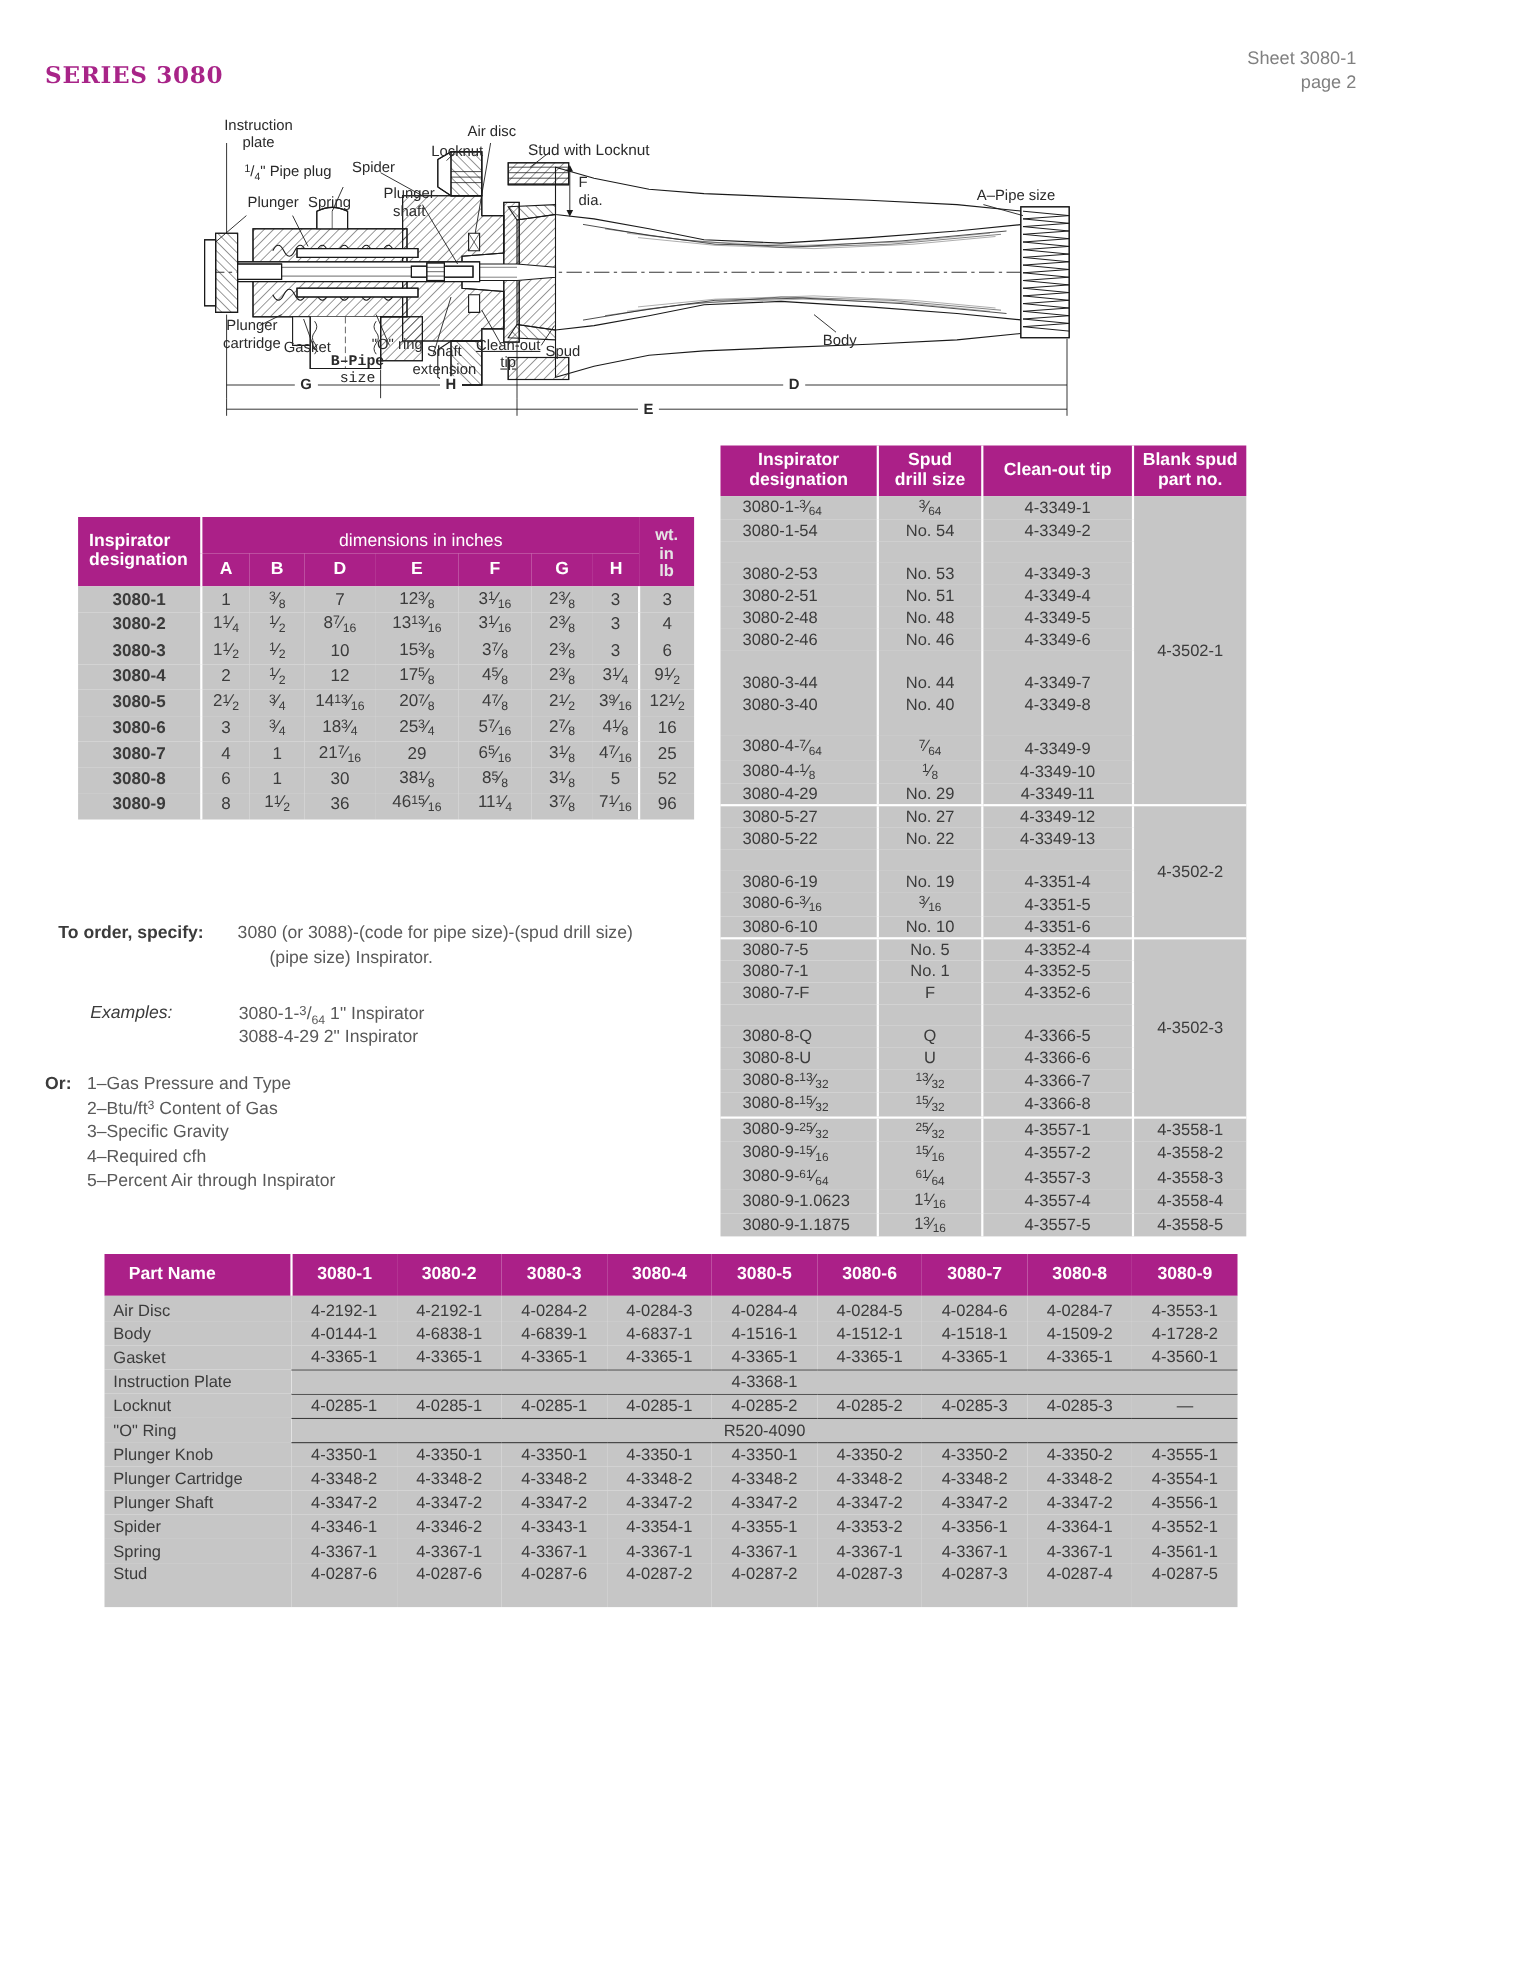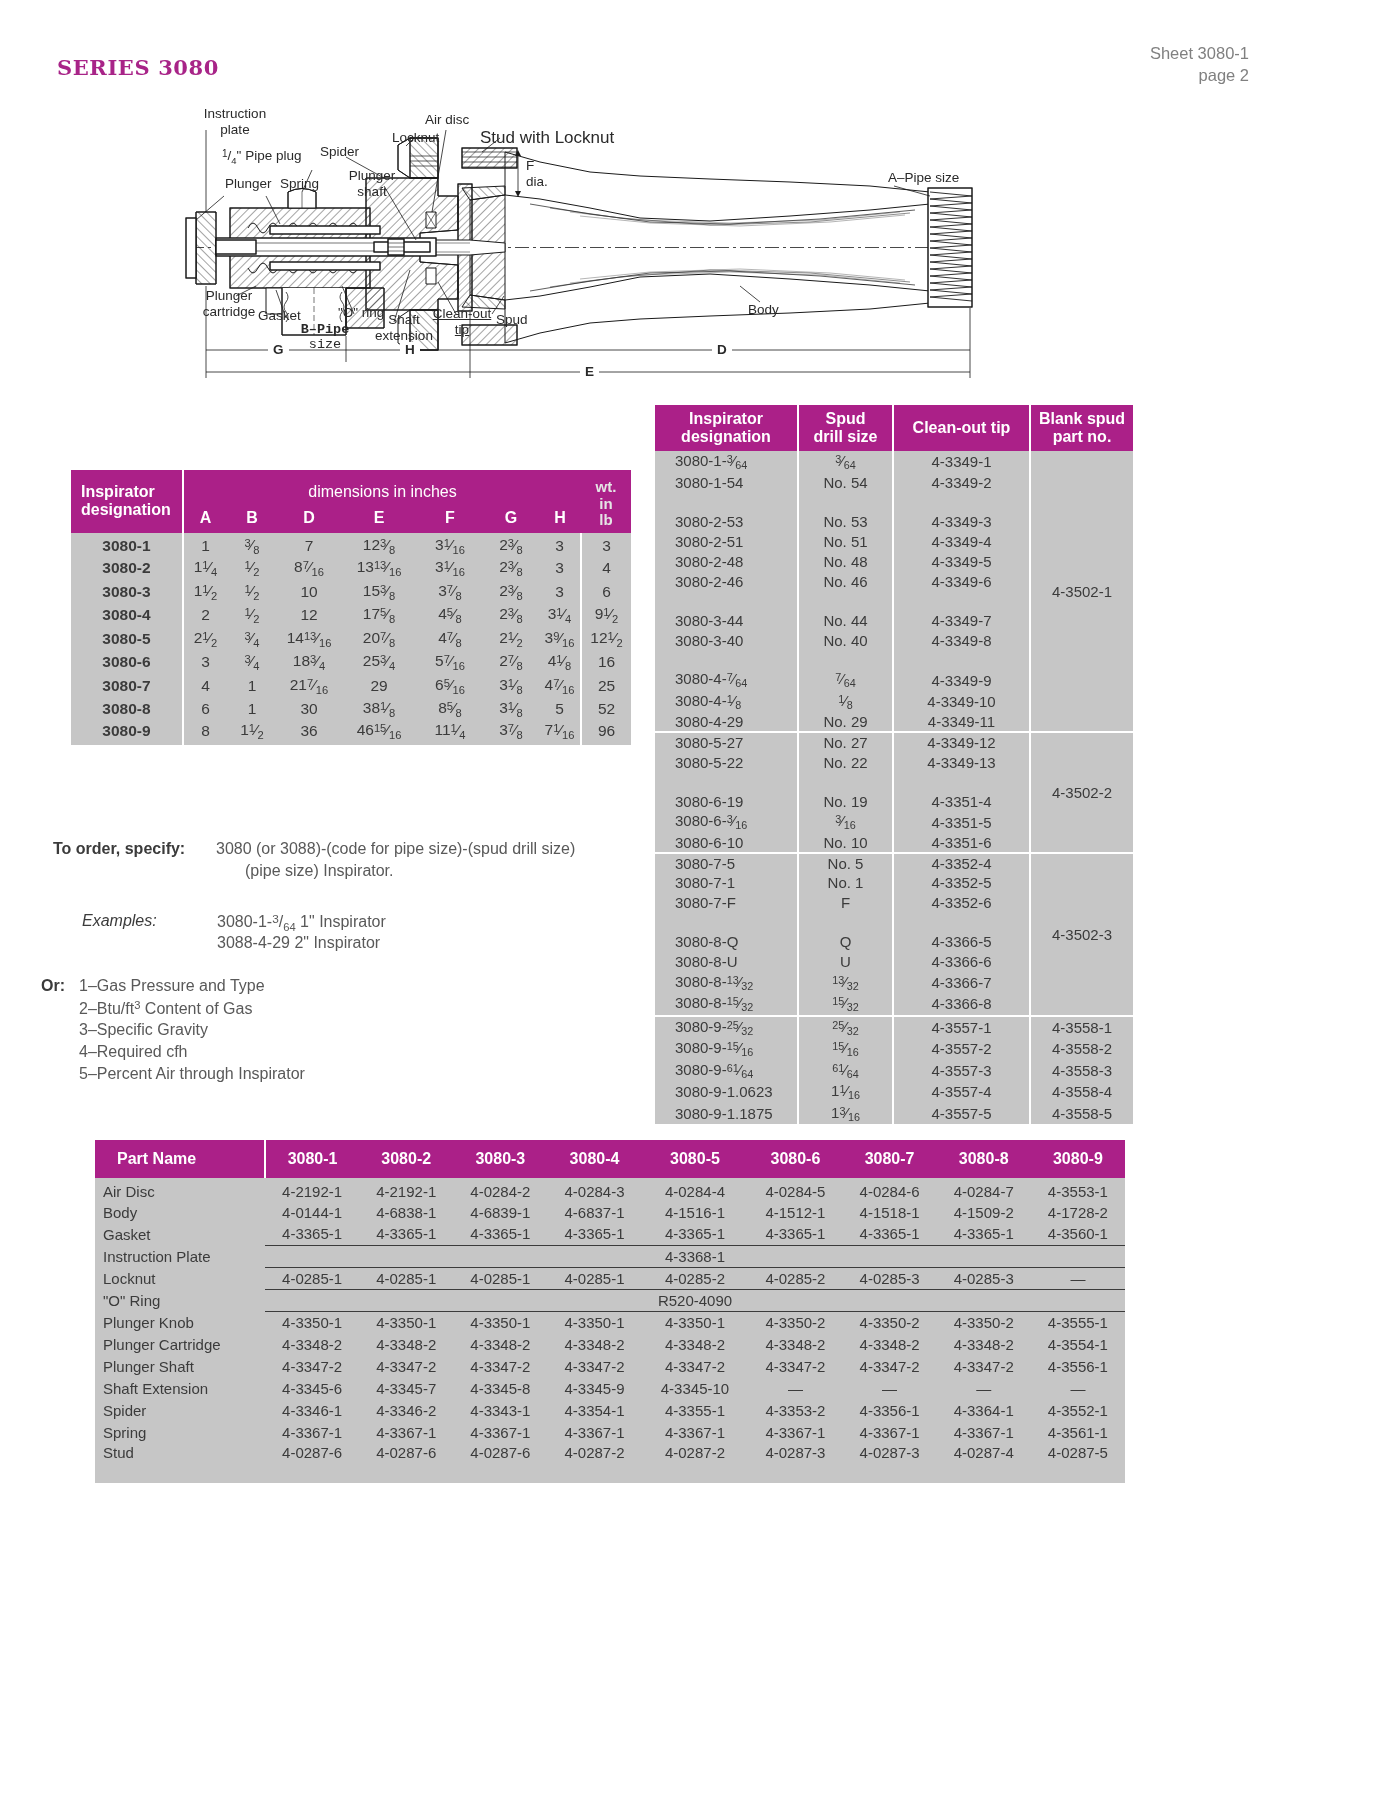--- a/index.html
+++ b/index.html
@@ -8,21 +8,21 @@
     width: 1391px;
     height: 1800px;
     background: #ffffff;
     font-family: "Liberation Sans", sans-serif;
     color: #3b3b3b;
     position: relative;
     overflow: hidden;
   }
 
   
-  #header { position: absolute; top: 0; left: 16px; width: 1261px; height: 100px; }
+  #header { position: absolute; top: 0; left: 0; width: 1261px; height: 100px; }
   #series-title {
     position: absolute; left: 41px; top: 55px;
     font-family: "DejaVu Serif", serif;
     font-weight: bold;
     font-size: 21px;
     letter-spacing: 0.6px;
     color: #a82488;
   }
   #sheet-block {
     position: absolute; right: 28px; top: 42px;
@@ -321,21 +321,21 @@
   </div>
   <div style="position:absolute;left:55px;top:76px;font-size:13.5px;color:#2a2a2a;">Plunger</div>
   <div style="position:absolute;left:110px;top:76px;font-size:13.5px;color:#2a2a2a;">Spring</div>
   <div style="position:absolute;left:150px;top:44px;font-size:13.5px;color:#2a2a2a;">Spider</div>
   <div style="position:absolute;left:170px;top:68px;width:64px;text-align:center;font-size:13.5px;line-height:1.15;color:#2a2a2a;">
     <div>Plunger</div>
     <div>shaft</div>
   </div>
   <div style="position:absolute;left:222px;top:30px;font-size:13.5px;color:#2a2a2a;">Locknut</div>
   <div style="position:absolute;left:255px;top:12px;font-size:13.5px;color:#2a2a2a;">Air disc</div>
-  <div style="position:absolute;left:310px;top:28px;font-size:17px;color:#2a2a2a;white-space:nowrap;text-align:center;">Stud with Locknut</div>
+  <div style="position:absolute;left:310px;top:28px;font-size:14px;color:#2a2a2a;white-space:nowrap;text-align:center;">Stud with Locknut</div>
   <div style="position:absolute;left:356px;top:58px;font-size:13.5px;line-height:1.15;color:#2a2a2a;">
     <div>F</div>
     <div>dia.</div>
   </div>
   <div style="position:absolute;left:718px;top:70px;font-size:13.5px;color:#2a2a2a;white-space:nowrap;">A–Pipe size</div>
   <div style="position:absolute;left:20px;top:188px;width:78px;text-align:center;font-size:13.5px;line-height:1.15;color:#2a2a2a;">
     <div>Plunger</div>
     <div>cartridge</div>
   </div>
   <div style="position:absolute;left:88px;top:208px;font-size:13.5px;color:#2a2a2a;">Gasket</div>
@@ -815,32 +815,20 @@
           <td>4-3347-2</td>
           <td>4-3347-2</td>
           <td>4-3347-2</td>
           <td>4-3347-2</td>
           <td>4-3347-2</td>
           <td>4-3347-2</td>
           <td>4-3347-2</td>
           <td>4-3556-1</td>
         </tr>
         <tr>
-          <td class="pname">Shaft Extension</td>
-          <td>4-3345-6</td>
-          <td>4-3345-7</td>
-          <td>4-3345-8</td>
-          <td>4-3345-9</td>
-          <td>4-3345-10</td>
-          <td>—</td>
-          <td>—</td>
-          <td>—</td>
-          <td>—</td>
-        </tr>
-        <tr>
           <td class="pname">Spider</td>
           <td>4-3346-1</td>
           <td>4-3346-2</td>
           <td>4-3343-1</td>
           <td>4-3354-1</td>
           <td>4-3355-1</td>
           <td>4-3353-2</td>
           <td>4-3356-1</td>
           <td>4-3364-1</td>
           <td>4-3552-1</td>

